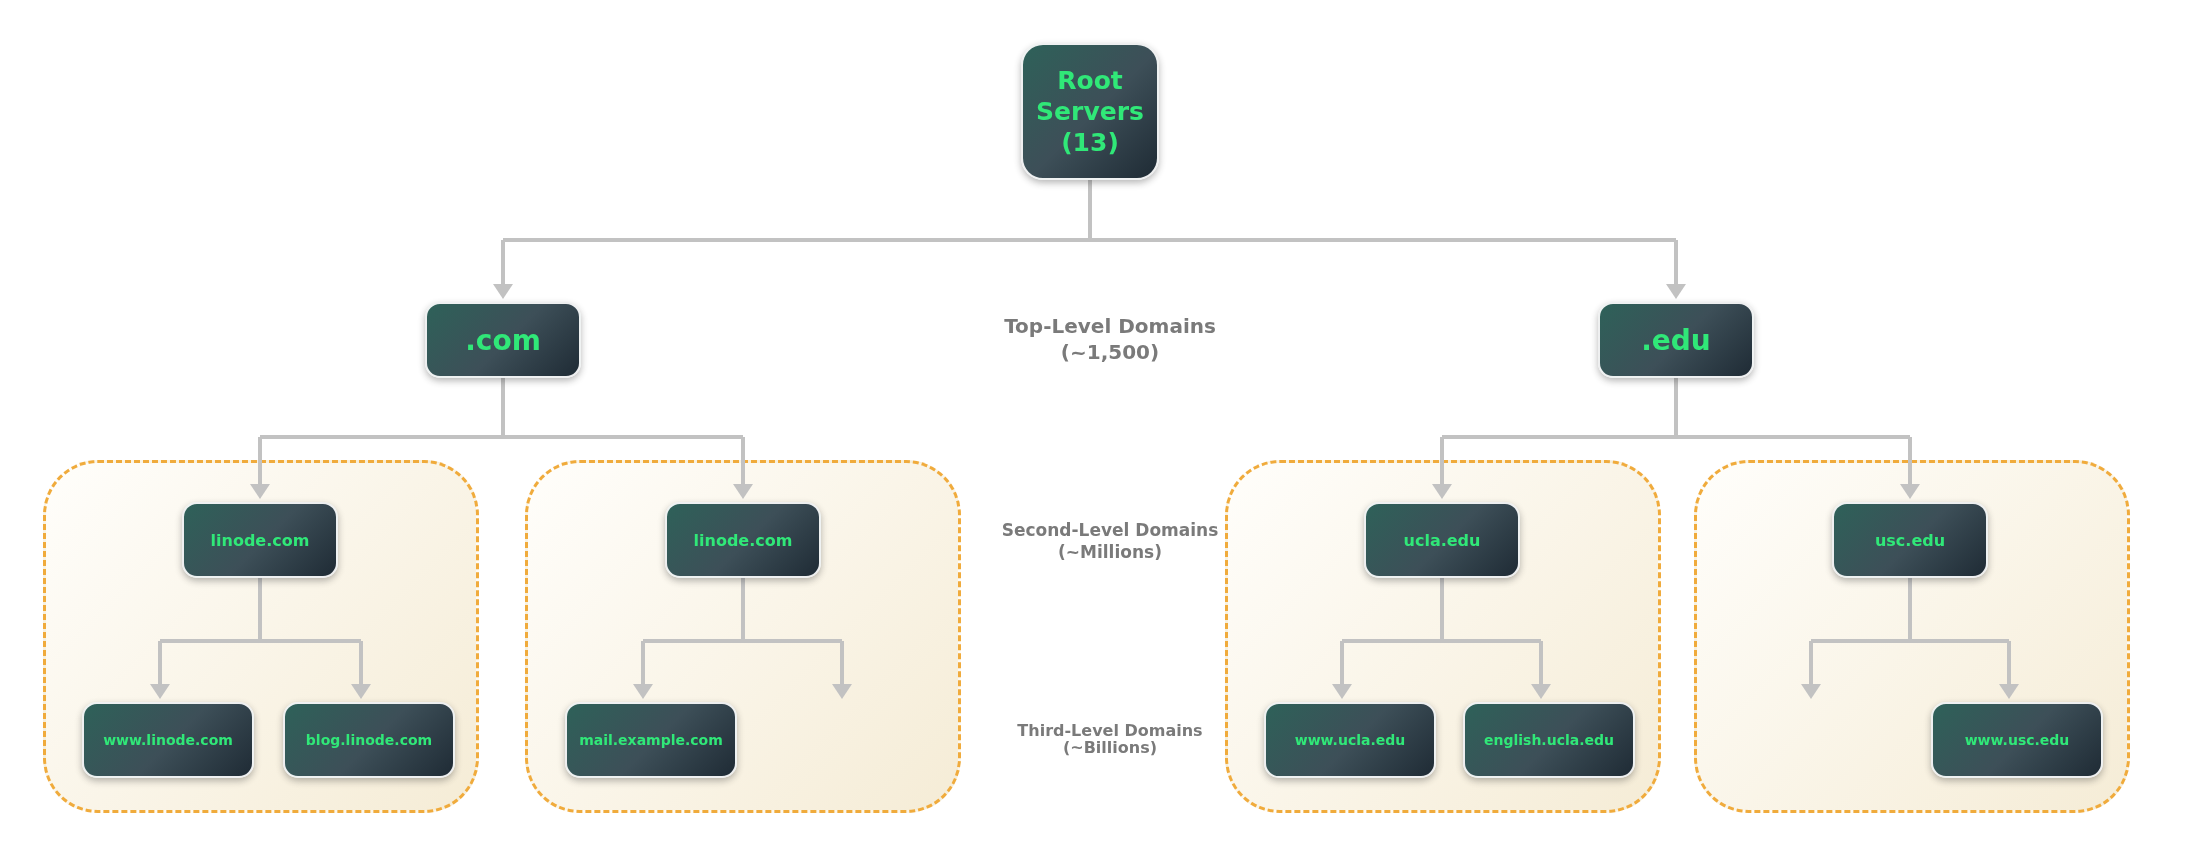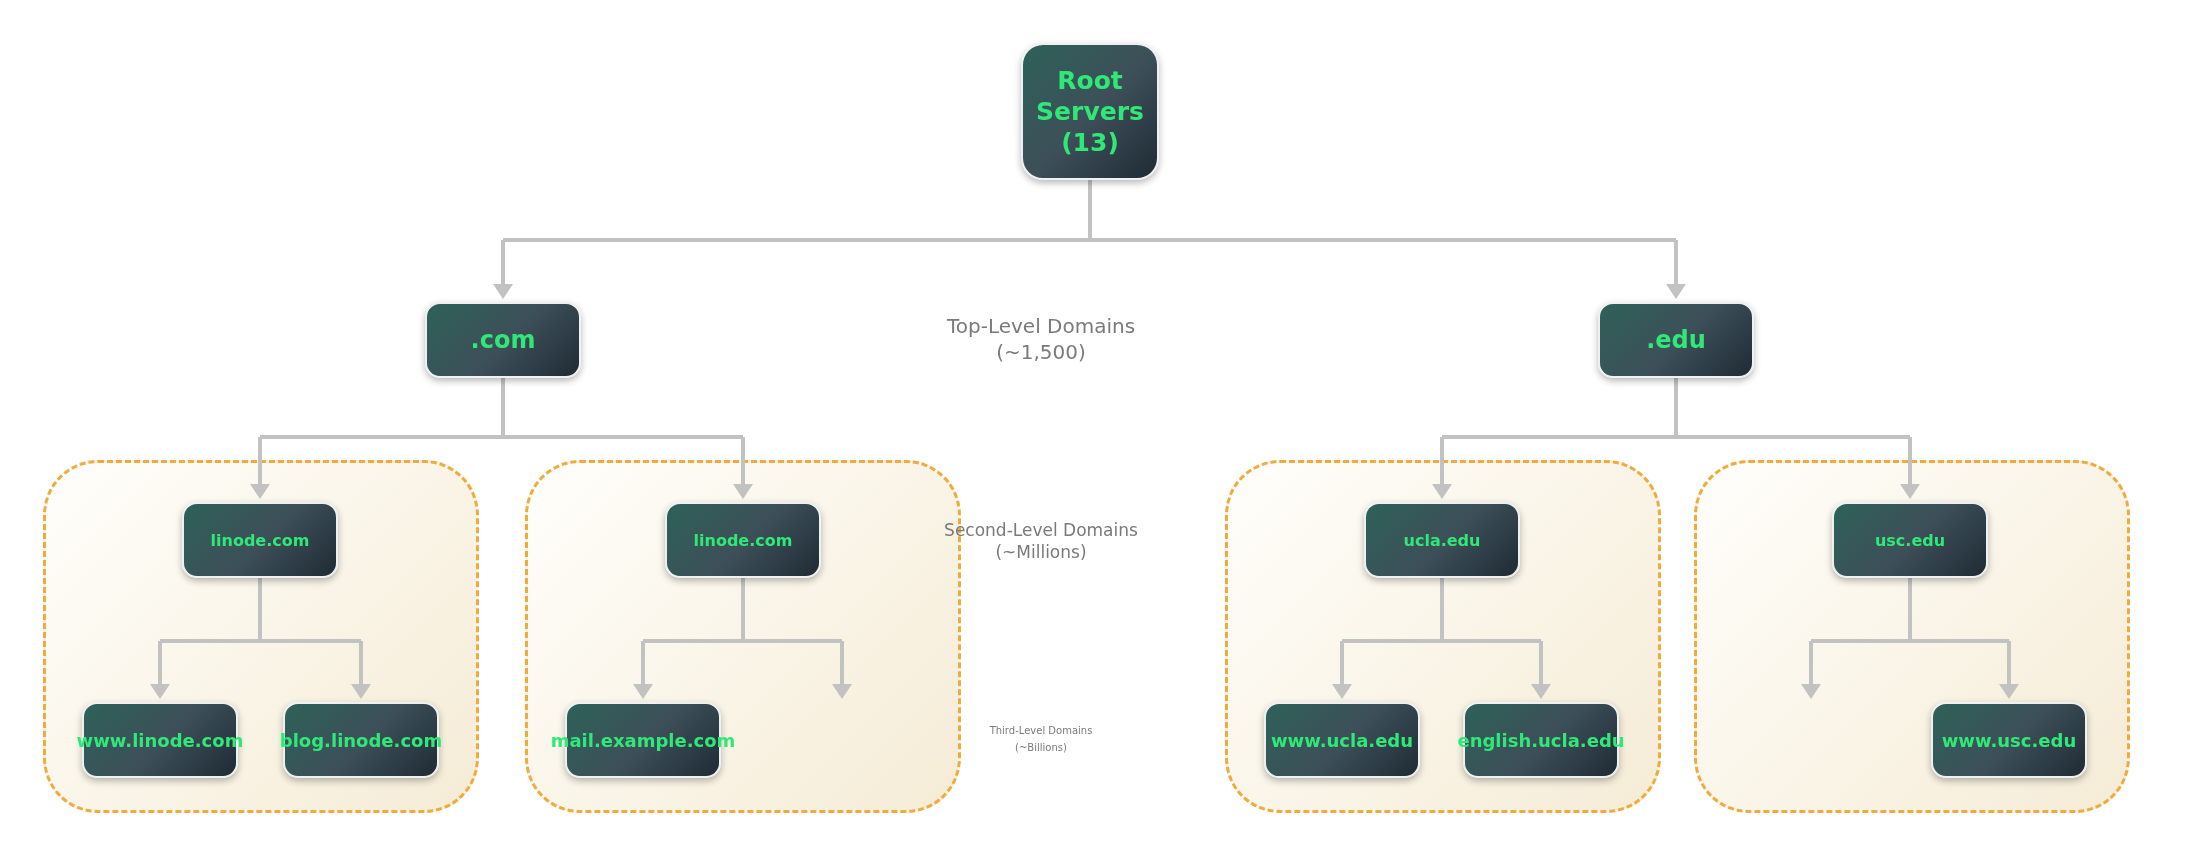--- a/index.html
+++ b/index.html
@@ -23,30 +23,30 @@
   .node{
     position:absolute; box-sizing:border-box;
     display:flex; align-items:center; justify-content:center; text-align:center;
     background:linear-gradient(135deg, var(--ng-a) 0%, var(--ng-b) 52%, var(--ng-c) 100%);
     color:var(--green); font-weight:bold;
     border:2.5px solid rgba(255,255,255,.92);
     box-shadow:0 3px 7px rgba(40,40,40,.33);
     padding:4px;
   }
   .lv-root{width:138px; height:137px; border-radius:22px; font-size:25px; line-height:1.24;justify-content:center;}
-  .lv-tld {width:156px; height:76px; border-radius:15px; font-size:24px;}
+  .lv-tld {width:156px; height:76px; border-radius:15px; font-size:28px;}
   .lv-sld {width:156px; height:76px; border-radius:15px; font-size:16px;}
-  .lv-3rd {width:156px; height:76px; border-radius:15px; font-size:18px;}
+  .lv-3rd {width:172px; height:76px; border-radius:15px; font-size:14px;}
   .level-label{
-    position:absolute; left:841px; width:400px; text-align:center;
-    color:var(--glabel); font-weight:normal;
+    position:absolute; left:910px; width:400px; text-align:center;
+    color:var(--glabel); font-weight:bold;
   }
   .level-label.top   {top:313px; font-size:20px;   line-height:26px;}
   .level-label.second{top:519px; font-size:17px;   line-height:22px;}
-  .level-label.third {top:722px; font-size:10px; line-height:17px;}
+  .level-label.third {top:722px; font-size:16px; line-height:17px;}
 </style>
 </head>
 <body>
 
 <div class="canvas">
 
   <div class="zone" style="left:43px"></div>
   <div class="zone" style="left:525px"></div>
   <div class="zone" style="left:1225px"></div>
   <div class="zone" style="left:1694px"></div>

